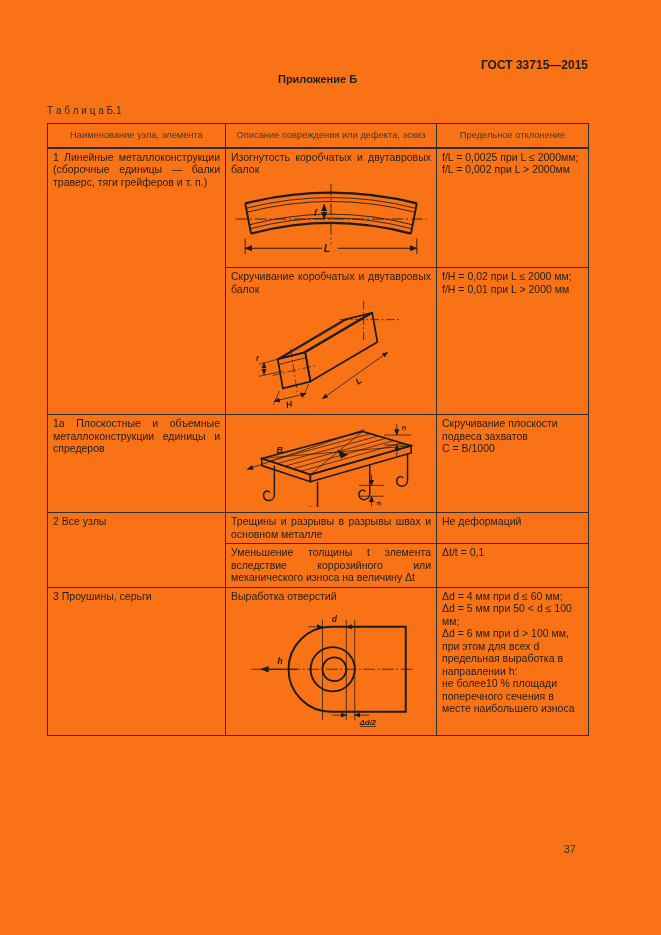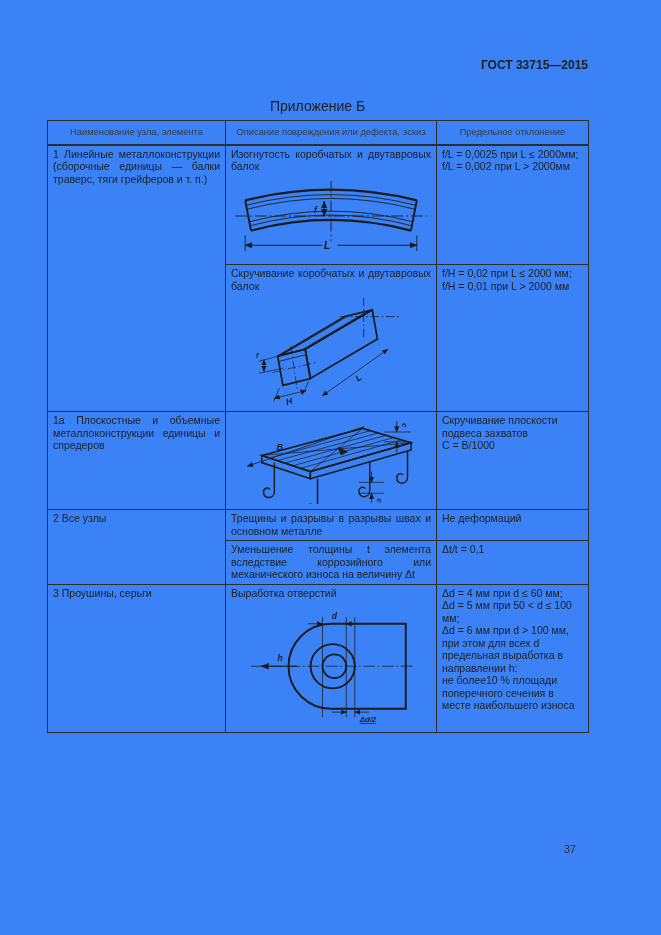--- a/index.html
+++ b/index.html
@@ -1,23 +1,23 @@
 <!DOCTYPE html>
 <html><head>
 <meta charset="utf-8">
 <style>
   html,body { margin:0; padding:0; background:#ffffff; }
   .page {
-    position:relative; width:661px; height:935px; background:#3b82f6;
+    position:relative; width:661px; height:935px; background:#f97316;
     font-family:"Liberation Sans","DejaVu Sans",sans-serif; color:#1f1f1f;
     overflow:hidden;
   }
   .content { position:absolute; left:47px; top:0; width:541px; }
   .doc-number { margin-top:58px; text-align:right; font-weight:bold; font-size:12px; }
-  .appendix { margin-top:28px; text-align:center; font-weight:normal; font-size:14px; line-height:13px; }
+  .appendix { margin-top:1px; text-align:center; font-weight:bold; font-size:11px; line-height:13px; }
   .appendix div { margin:0; }
   .main-title { margin-top:26px; text-align:center; font-weight:bold; font-size:11.5px; line-height:13.5px; }
   .table-label { margin-top:19px; font-size:10px; color:#2a2a2a; }
   table.b1 { border-collapse:collapse; table-layout:fixed; width:541px; margin-top:7px;
              border:1.5px solid #2e2e2e; }
   table.b1 th, table.b1 td { border:1px solid #2e2e2e; vertical-align:top;
              padding:2px 5px 3px 5px; font-size:10.5px; line-height:12.5px; }
   table.b1 th { font-weight:normal; font-size:9.3px; color:#3a3a3a; text-align:center;
              vertical-align:middle; padding:5px 3px; border-bottom:2px solid #2e2e2e; }
   td.name-cell { text-align:justify;margin-top:16px; }
@@ -35,20 +35,21 @@
 <div class="page">
   <div class="content">
 
     <div class="doc-number">ГОСТ 33715—2015</div>
 
     <div class="appendix">
       <div>Приложение Б</div>
     </div>
 
 
+    <div class="table-label">Т а б л и ц а  Б.1</div>
 
     <table class="b1">
       <colgroup>
         <col style="width:178px">
           <col style="width:211px">
           <col style="width:152px">
       </colgroup>
       <thead>
         <tr>
           <th>Наименование узла, элемента</th>

